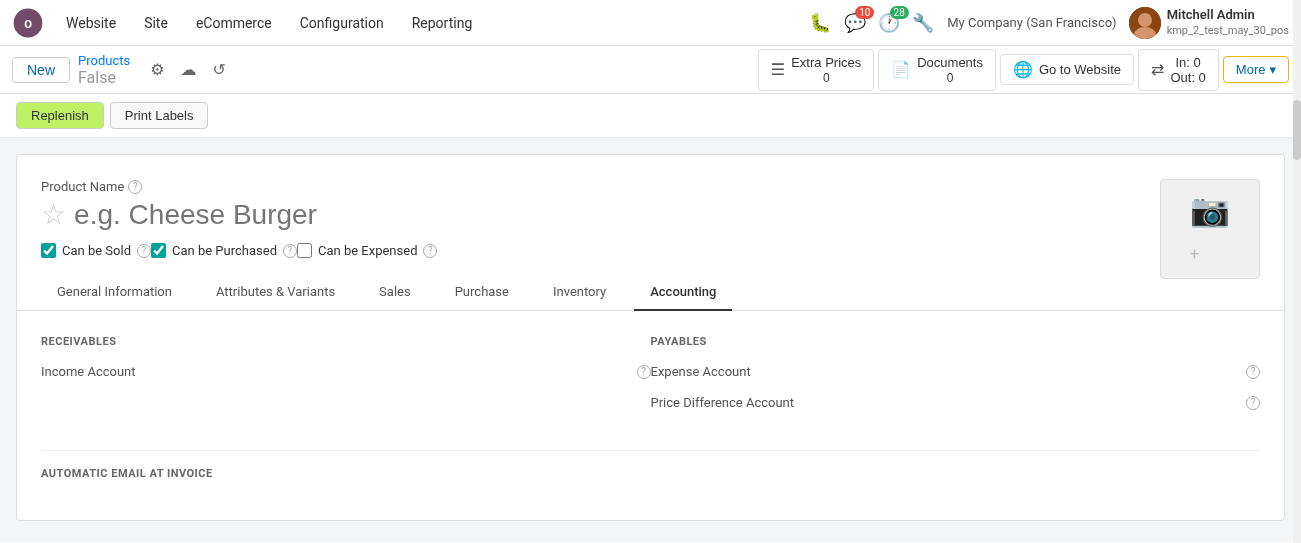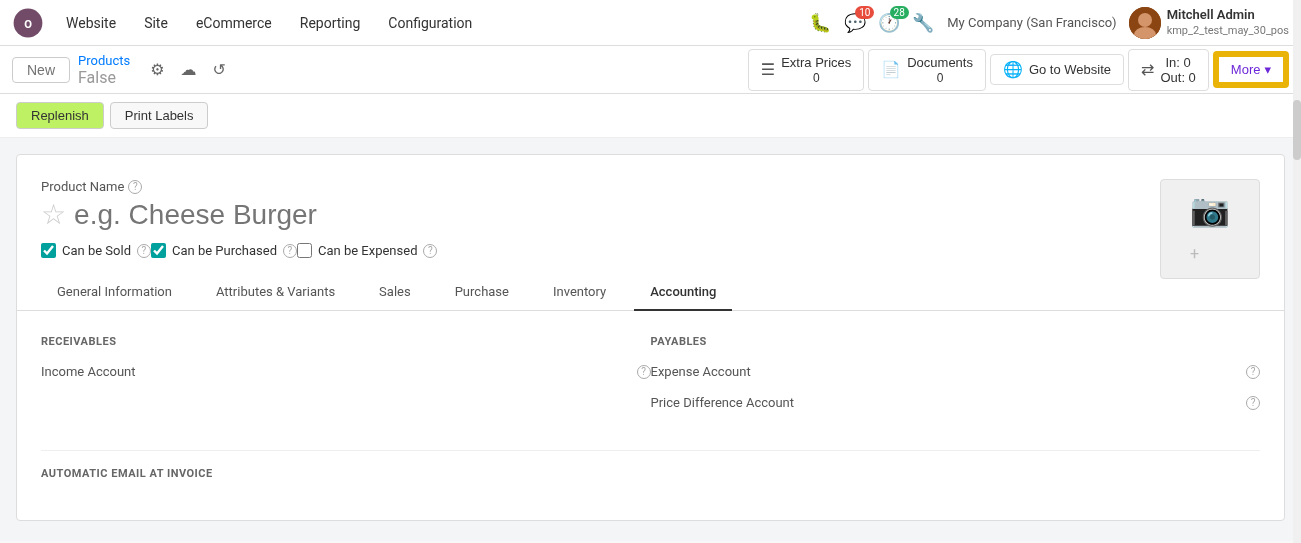--- a/index.html
+++ b/index.html
@@ -44,41 +44,41 @@
     .user-name { font-weight: 600; font-size: 13px; }
     .user-sub { color: #777; font-size: 11px; }
 
     
     .toolbar {
       display: flex; align-items: center; background: #fff; border-bottom: 1px solid #ddd;
       padding: 0 12px; height: 48px; gap: 8px;
     }
     .btn-new {
       border: 1px solid #ccc; background: #fff; padding: 4px 14px;
-      border-radius: 4px; cursor: pointer; font-size: 14px; color: #737373;
+      border-radius: 4px; cursor: pointer; font-size: 14px; color: #0369a1;
     }
     .breadcrumb-area { display: flex; flex-direction: column; gap: 0; margin-right: 8px; }
     .breadcrumb-link { color: #007bff; font-size: 13px; cursor: pointer; text-decoration: none; }
     .breadcrumb-sub { color: #999; font-size: 16px; }
     .toolbar-icon-btn {
       color: #666; cursor: pointer; font-size: 16px; padding: 4px;
       display: flex; align-items: center;
     }
     .toolbar-actions { display: flex; align-items: center; gap: 4px; margin-left: auto; }
     .action-btn {
       display: flex; align-items: center; gap: 6px;
       border: 1px solid #ddd; background: #fff; padding: 5px 12px;
       border-radius: 4px; cursor: pointer; font-size: 13px; color: #333; white-space: nowrap;
     }
     .action-btn .icon { font-size: 16px; color: #555; }
     .action-btn .count { font-size: 12px; }
     .more-btn {
       display: flex; align-items: center; gap: 4px;
-      border: 6px solid #eab308; background: #fff; padding: 5px 12px;
-      border-radius: 4px; cursor: pointer; font-size: 13px; color: #6d28d9;
+      border: 1px solid #eab308; background: #fff; padding: 5px 12px;
+      border-radius: 4px; cursor: pointer; font-size: 13px; color: #0369a1;
     }
 
     
     .action-bar {
       background: #fff; padding: 8px 16px; border-bottom: 1px solid #eee;
       display: flex; gap: 6px;
     }
     .action-bar-btn {
       border: 1px solid #ccc; background: #f8f8f8; padding: 5px 14px;
       border-radius: 4px; cursor: pointer; font-size: 13px; color: #333;
@@ -166,22 +166,22 @@
   <div class="top-nav-logo">
     <svg viewBox="0 0 40 40" xmlns="http://www.w3.org/2000/svg">
       <circle cx="20" cy="20" r="18" fill="#714B67"></circle>
       <text x="20" y="26" text-anchor="middle" fill="white" font-size="14" font-weight="bold">O</text>
     </svg>
   </div>
   <div class="top-nav-menu">
     <div class="top-nav-item">Website</div>
     <div class="top-nav-item">Site</div>
     <div class="top-nav-item">eCommerce</div>
+    <div class="top-nav-item">Configuration</div>
     <div class="top-nav-item">Reporting</div>
-    <div class="top-nav-item">Configuration</div>
   </div>
   <div class="top-nav-right">
     <div class="nav-icon-btn">🐛</div>
     <div class="nav-icon-btn">
       💬
       <span class="badge">10</span>
     </div>
     <div class="nav-icon-btn">
       🕐
       <span class="badge badge-green">28</span>

